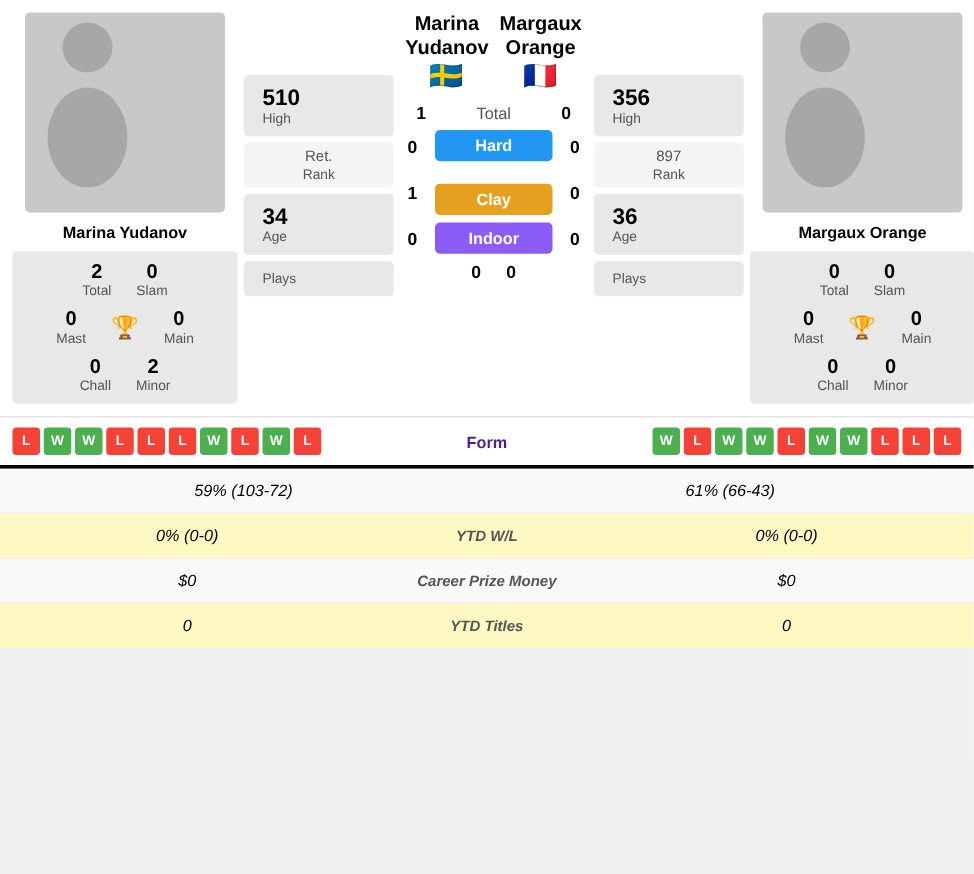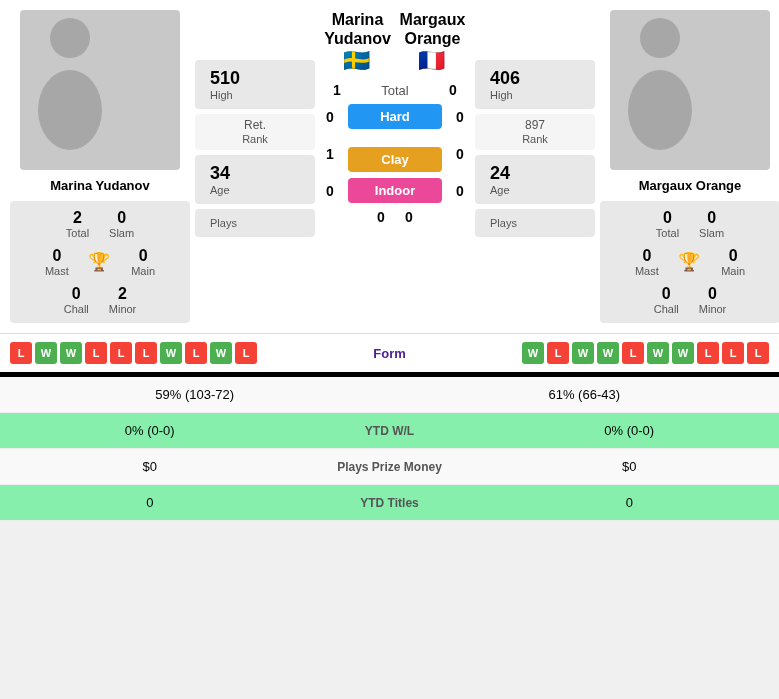--- a/index.html
+++ b/index.html
@@ -95,21 +95,21 @@
       padding: 5px 0;
       border-radius: 4px;
       color: #fff;
       font-size: 13px;
       font-weight: bold;
       text-align: center;
     }
 
     .hard-btn { background: #2196F3; }
     .clay-btn { background: #E6A020; margin-top: 12px; }
-    .indoor-btn { background: #ec4899; }
+    .indoor-btn { background: #8b5cf6; }
     .grass-btn { background: #4CAF50; }
 
     
     .left-stats-col {
       display: flex;
       flex-direction: column;
       align-items: center;
       width: 120px;
       flex-shrink: 0;
       gap: 5px;
@@ -190,22 +190,23 @@
       text-align: center;
       font-size: 13px;
       font-weight: bold;
       color: #4c1d95;
       flex-shrink: 0;
     }
 
     
     .stats-table {
       width: 100%;
-      background: #86efac;
-      border-top: 5px solid #000000;
+      background: #fef9c3;
+      border-top: 3px solid #000000;
+      font-style: italic;
     }
 
     .stats-table-row {
       display: flex;
       align-items: center;
       border-bottom: 1px solid #eee;
       padding: 10px 0;
     }
 
     .stats-table-row:nth-child(odd) {
@@ -361,29 +362,29 @@
 
         <div class="surface-row">
           <span class="score">0</span>
           <span class="score">0</span>
         </div>
       </div>
     </div>
 
     <div class="right-stats-col">
       <div class="stat-box">
-        <div class="stat-box-value">406</div>
+        <div class="stat-box-value">356</div>
         <div class="stat-box-label">High</div>
       </div>
       <div class="rank-label-box">
         <span>897</span><br>
         <span style="font-size:11px;color:#555;">Rank</span>
       </div>
       <div class="stat-box">
-        <div class="stat-box-value">24</div>
+        <div class="stat-box-value">36</div>
         <div class="stat-box-label">Age</div>
       </div>
       <div class="stat-box">
         <div class="stat-box-label">Plays</div>
       </div>
     </div>
 
     <div class="player-card">
       <div class="player-photo">
         <svg class="silhouette-svg" viewBox="0 0 100 140" xmlns="http://www.w3.org/2000/svg">
@@ -462,21 +463,21 @@
       <span class="stats-left-val">59% (103-72)</span>
       <span class="stats-right-val">61% (66-43)</span>
     </div>
     <div class="stats-table-row">
       <span class="stats-left-val">0% (0-0)</span>
       <span class="stats-center-label">YTD W/L</span>
       <span class="stats-right-val">0% (0-0)</span>
     </div>
     <div class="stats-table-row">
       <span class="stats-left-val">$0</span>
-      <span class="stats-center-label">Plays Prize Money</span>
+      <span class="stats-center-label">Career Prize Money</span>
       <span class="stats-right-val">$0</span>
     </div>
     <div class="stats-table-row">
       <span class="stats-left-val">0</span>
       <span class="stats-center-label">YTD Titles</span>
       <span class="stats-right-val">0</span>
     </div>
   </div>
 
 </div>

